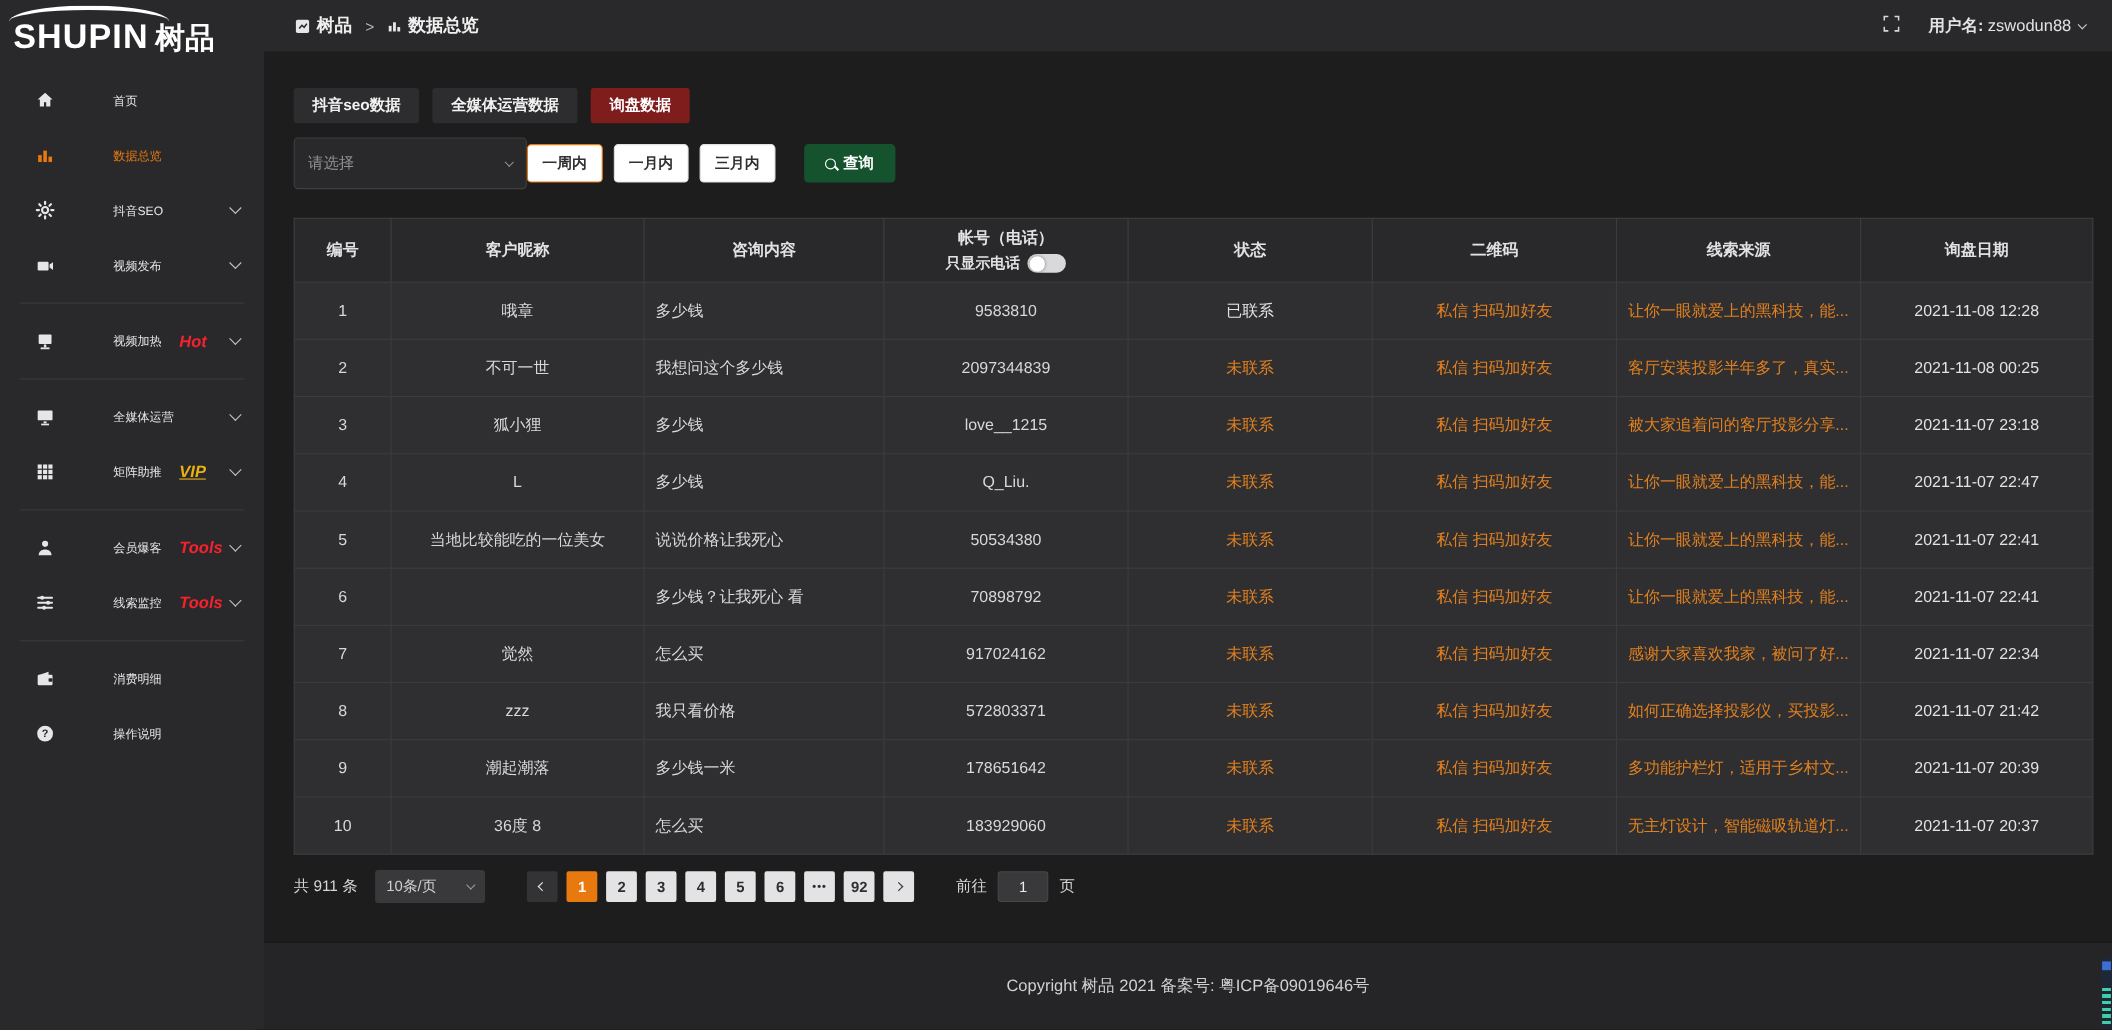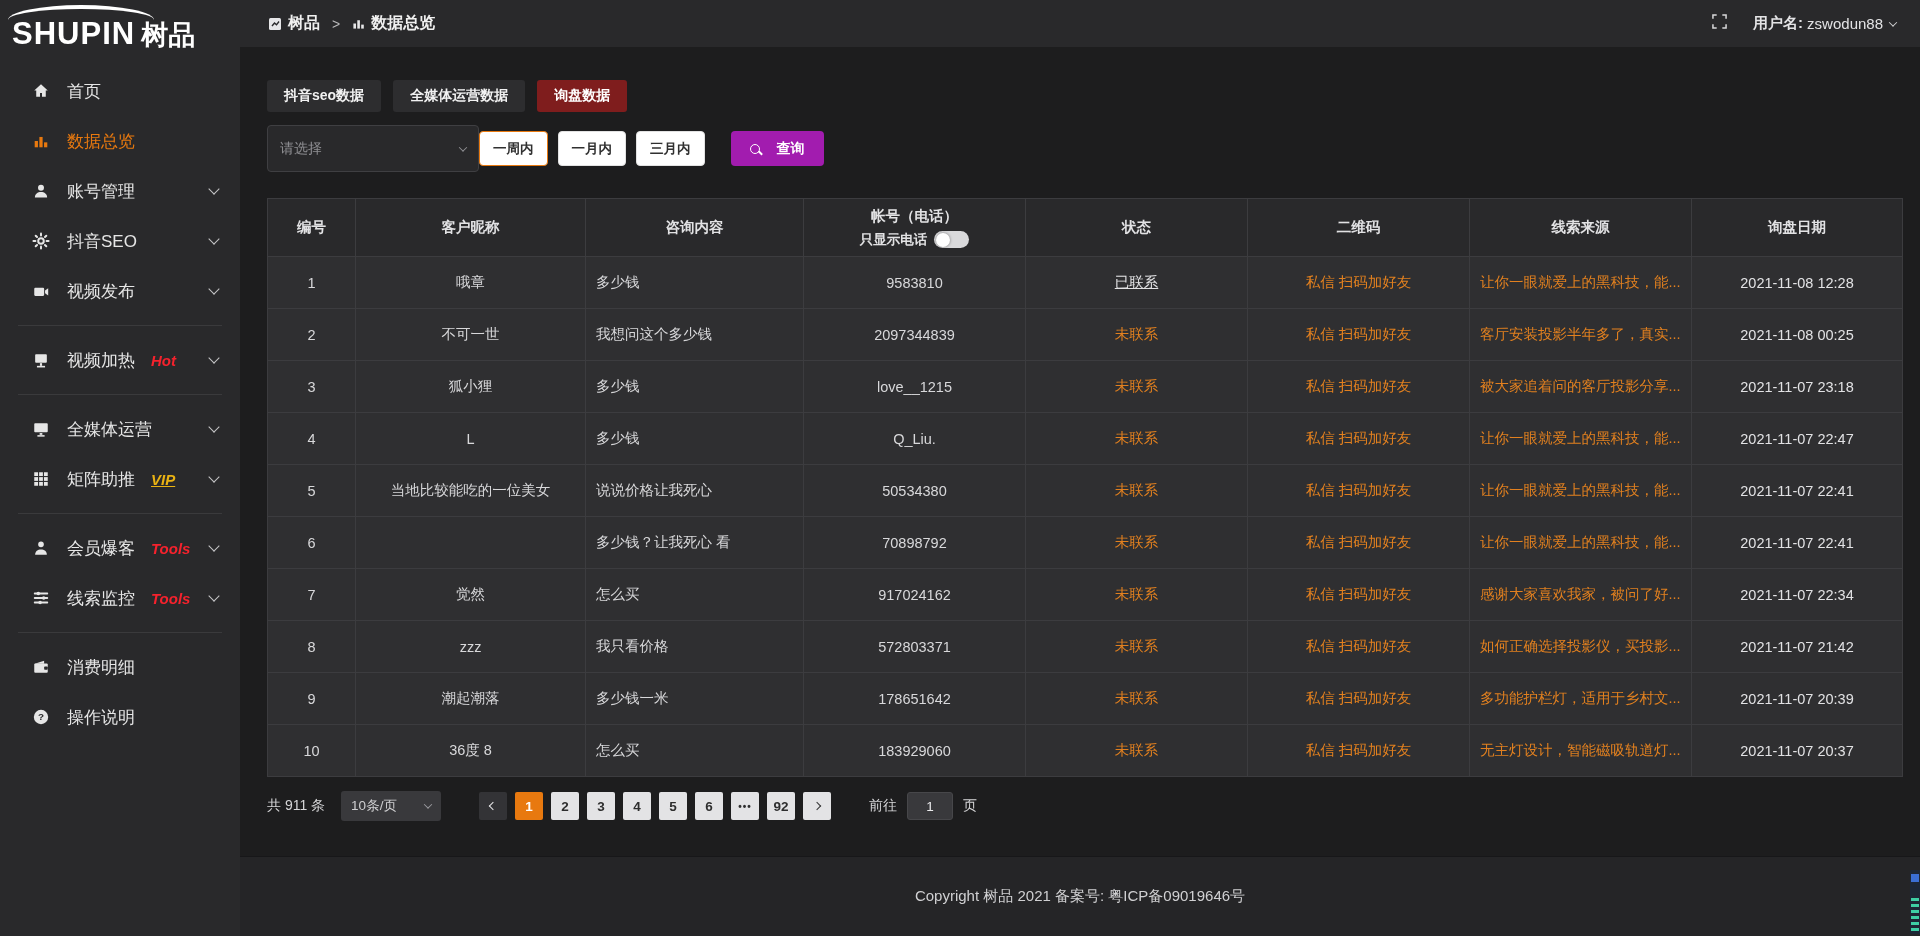--- a/index.html
+++ b/index.html
@@ -12,21 +12,21 @@
   .logo { position:relative; height:58px; padding:16px 0 0 12px; white-space:nowrap; }
   .logo-arc { position:absolute; left:8px; top:5px; width:146px; height:16px;
     border-top:4px solid #fff; border-radius:73px 73px 0 0 / 15px 15px 0 0; }
   .logo-en { font-size:31px; font-weight:800; letter-spacing:1px; color:#fff; }
   .logo-cn { font-size:27px; font-weight:800; color:#fff; margin-left:6px; }
   .side-menu { padding-top:8px; }
   .side-item { position:relative; height:50px; display:flex; align-items:center;
     padding-left:30px; cursor:pointer; color:#e6e6e6; }
   .side-item.active { color:#e8790f; }
   .side-icon { width:22px; display:inline-flex; justify-content:center; margin-right:15px; color:inherit; }
-  .side-label { font-size:17px; }
+  .side-label { font-size:11px;margin-left:36px; }
   .side-badge { font-size:15px; font-weight:bold; font-style:italic; margin-left:16px; }
   .badge-red { color:#f5222d; }
   .badge-gold { color:#e9b213;text-decoration:underline; }
   .side-chevron { position:absolute; right:22px; top:50%; margin-top:-6px; color:#c6c6c8; }
   .side-divider { height:1px; background:#3a3a3c; margin:9px 18px; }
 
   
   .main { flex:1; display:flex; flex-direction:column; min-width:0; }
   .topbar { height:47px; background:#29292b; display:flex; align-items:center;
     justify-content:space-between; padding:0 24px 0 28px; }
@@ -46,23 +46,23 @@
 
   
   .filters { margin-top:13px; display:flex; align-items:center; }
   .select { width:212px; height:47px; background:#29292b; border:1px solid #3f3f42; border-radius:4px;
     display:flex; align-items:center; justify-content:space-between; padding:0 12px; cursor:pointer; }
   .select-ph { color:#8f8f93; font-size:14px; }
   .ranges { display:flex; gap:10px; margin-left:0; }
   .range-btn { height:35px; padding:0 13px; background:#fff; color:#303030; font-size:13.5px;
     font-weight:600; border:1.5px solid #e2e2e2; border-radius:4px; cursor:pointer; font-family:inherit; }
   .range-btn.active { border-color:#e8790f; }
-  .search-btn { margin-left:26px; height:35px; padding:0 19px; background:#a21caf; color:#fff;
+  .search-btn { margin-left:26px; height:35px; padding:0 19px; background:#14532d; color:#fff;
     border:none; border-radius:4px; font-size:14px; font-weight:bold; display:flex; align-items:center;
-    gap:17px; cursor:pointer; font-family:inherit; }
+    gap:7px; cursor:pointer; font-family:inherit; }
   .search-glyph { position:relative; width:10px; height:10px; border:1.8px solid #fff; border-radius:50%; }
   .search-glyph::after { content:''; position:absolute; width:5px; height:1.8px; background:#fff;
     right:-4px; bottom:-1px; transform:rotate(45deg); }
 
   
   .data-table { margin-top:26px; width:100%; border-collapse:collapse; table-layout:fixed;
     background:#2f2f31; border:1px solid #3c3c3f; }
   .data-table th, .data-table td { border:1px solid #3c3c3f; text-align:center;
     font-size:14.5px; color:#d8d8da; overflow:hidden; white-space:nowrap; text-overflow:ellipsis; }
   .data-table thead th { height:58px; background:#29292b; font-weight:600; color:#e2e2e4; }
@@ -70,21 +70,21 @@
   .ph-l1 { margin-bottom:5px; }
   .ph-l2 { display:flex; align-items:center; justify-content:center; gap:7px; font-size:13.5px; font-weight:600; }
   .toggle { position:relative; width:35px; height:17px; border-radius:9px; background:#d9d9db;
     display:inline-block; cursor:pointer; }
   .toggle::before { content:''; position:absolute; left:1.5px; top:1.5px; width:14px; height:14px;
     border-radius:50%; background:#fff; box-shadow:0 0 3px rgba(0,0,0,.45); }
   td.col-content, td.col-source { text-align:left; padding:0 10px; }
   td.col-qr, td.col-source, td.col-status { color:#e2801f; }
   td.col-qr { cursor:pointer; }
   td.col-source { cursor:pointer; }
-  td.col-status.contacted { color:#e2e2e4;text-decoration:underline; }
+  td.col-status.contacted { color:#e2e2e4; }
   td.col-date { color:#e2e2e4; }
 
   
   .pagination { margin-top:14px; display:flex; align-items:center; color:#d6d6d8; font-size:14px; }
   .page-size { margin-left:16px; width:100px; height:30px; background:#39393c; border-radius:3px;
     display:flex; align-items:center; justify-content:space-between; padding:0 10px;
     color:#cfcfd1; font-size:13.5px; cursor:pointer; }
   .pg-prev { margin-left:38px; width:28px; height:28px; background:#333336; border-radius:2px;
     display:flex; align-items:center; justify-content:center; color:#e8e8ea; cursor:pointer; }
   .pages { display:flex; }
@@ -145,31 +145,20 @@
         <div class="side-item active">
     <span class="side-icon">
             <svg width="18" height="18" viewBox="0 0 20 20">
               <rect x="3" y="10" width="3.6" height="7" fill="currentColor"></rect>
               <rect x="8.2" y="5.5" width="3.6" height="11.5" fill="currentColor"></rect>
               <rect x="13.4" y="11.5" width="3.6" height="5.5" fill="currentColor"></rect>
             </svg>
           </span>
     <span class="side-label">数据总览</span>
 
-  </div>
-        <div class="side-item">
-    <span class="side-icon">
-            <svg width="18" height="18" viewBox="0 0 20 20">
-              <circle cx="10" cy="6.3" r="3.3" fill="currentColor"></circle>
-              <path d="M3.2 17.2c0-3.8 3-6 6.8-6s6.8 2.2 6.8 6z" fill="currentColor"></path>
-            </svg>
-          </span>
-    <span class="side-label">账号管理</span>
-
-    <span class="side-chevron"></span>
   </div>
         <div class="side-item">
     <span class="side-icon">
             <svg width="18" height="18" viewBox="0 0 20 20">
               <circle cx="10" cy="10" r="3.1" fill="none" stroke="currentColor" stroke-width="2.2"></circle>
               <g stroke="currentColor" stroke-width="2.2" stroke-linecap="round">
                 <line x1="10" y1="1.6" x2="10" y2="3.8"></line>
                 <line x1="10" y1="16.2" x2="10" y2="18.4"></line>
                 <line x1="1.6" y1="10" x2="3.8" y2="10"></line>
                 <line x1="16.2" y1="10" x2="18.4" y2="10"></line>

